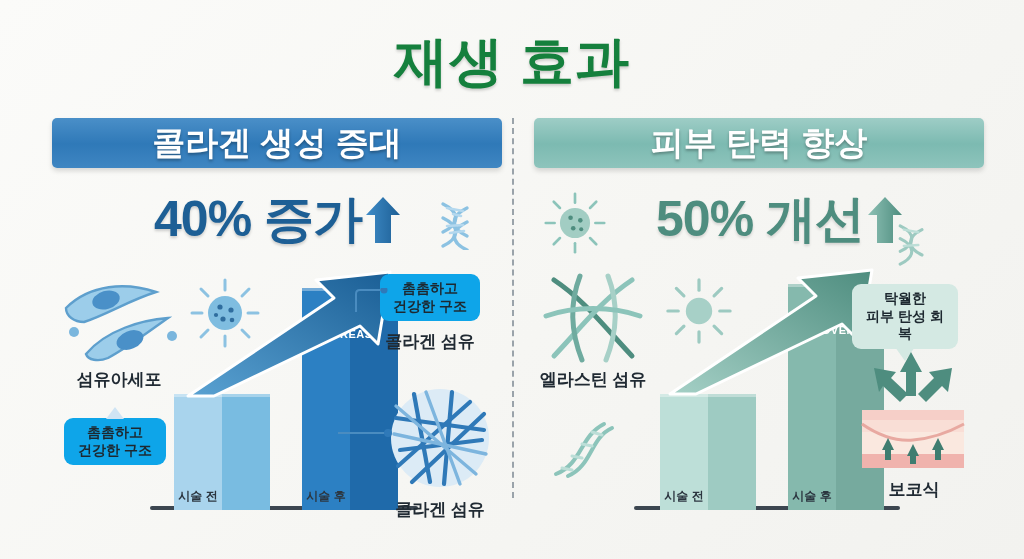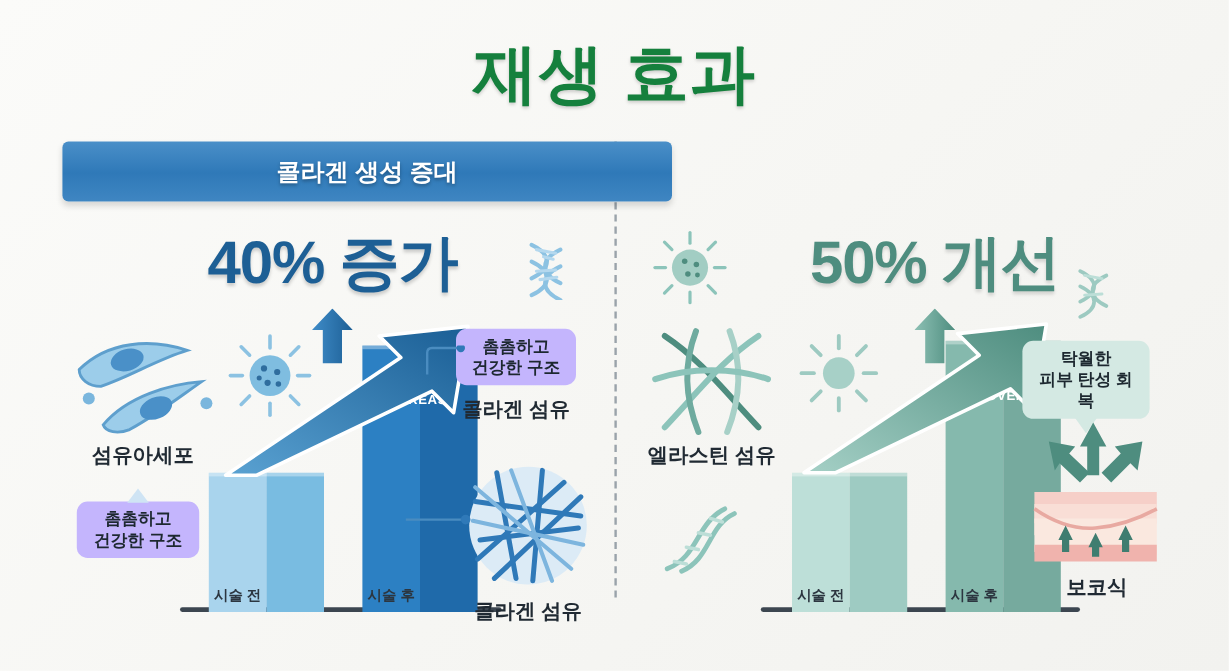--- a/index.html
+++ b/index.html
@@ -26,35 +26,35 @@
     width: 0; height: 380px;
     border-left: 2px dashed #9aa3aa;
   }
 
   
   .panel { position: absolute; top: 118px; width: 470px; height: 425px; }
   .panel-left  { left: 42px; }
   .panel-right { left: 524px; }
 
   .banner {
-    position: absolute; top: 0; left: 10px; width: 508px; height: 50px;
+    position: absolute; top: 0; left: 10px; width: 450px; height: 50px;
     border-radius: 5px;
     display: flex; align-items: center; justify-content: center;
-    font-size: 20px; font-weight: bold; color: #ffffff;
+    font-size: 33px; font-weight: bold; color: #ffffff;
     text-shadow: 0 2px 3px rgba(0,0,0,.3);
     box-shadow: 0 3px 5px rgba(0,0,0,.14);
   }
   .banner-left  { background: linear-gradient(180deg, #4a8fc8 0%, #2f79b8 52%, #3f86c2 100%); }
   .banner-right { background: linear-gradient(180deg, #9ecdc6 0%, #7cbab1 52%, #8ec4bc 100%); }
 
   
   .headline {
     position: absolute; top: 68px; width: 100%;
     display: flex; align-items: center; justify-content: center; gap: 4px;
-    font-size: 50px; font-weight: bold; letter-spacing: -1px; flex-direction: column;
+    font-size: 50px; font-weight: bold; letter-spacing: -1px;
   }
   .hl-left  { color: #1d5f95; text-shadow: 0 2px 3px rgba(0,0,0,.18); }
   .hl-right { color: #4e8d7f; text-shadow: 0 2px 3px rgba(0,0,0,.14); text-align: center; }
 
   .uparrow { width: 34px; height: 46px; position: relative; display: inline-block; }
   .uparrow svg { display: block; }
 
   
   .chart { position: absolute; }
   .axis { position: absolute; height: 4px; border-radius: 2px; background: #3c4650; }
@@ -74,21 +74,21 @@
   .bar-value .small { display: block; font-size: 11px; font-weight: bold; letter-spacing: .5px; }
 
   .growth-arrow { position: absolute; }
 
   
   .callout {
     position: absolute; border-radius: 9px; padding: 6px 11px;
     text-align: center; font-size: 14px; font-weight: bold; line-height: 1.25;
     color: #1d2830; white-space: pre-line;
   }
-  .callout-blue { background: #c4b5fd; }
+  .callout-blue { background: #0ea5e9; }
   .callout-teal { background: #d4e9e3; }
   .callout::after {
     content: ""; position: absolute; width: 0; height: 0;
   }
   .tail-up-blue::after {
     top: -11px; left: 50%; margin-left: -9px;
     border-left: 9px solid transparent; border-right: 9px solid transparent;
     border-bottom: 12px solid #cfe4f4;
   }
   .tail-down-teal::after {
@@ -258,20 +258,21 @@
       <path d="M0 9 L50 9" stroke="#4a8cc0" stroke-width="2" fill="none"></path>
       <circle cx="50" cy="9" r="4" fill="#2f79b8"></circle>
     </svg>
 
     <div class="callout callout-blue tail-up-blue" style="left:22px; top:300px; width:102px;">촘촘하고
 건강한 구조</div>
   </div>
 
   <div class="panel panel-right">
 
+    <div class="banner banner-right">피부 탄력 향상</div>
 
     <div class="headline hl-right" style="padding-left:40px;">
       <span>50% 개선</span>
       <span class="uparrow">
         <svg width="34" height="46" viewBox="0 0 34 46">
           <defs>
               <linearGradient id="ga2" x1="0" y1="0" x2="1" y2="0">
             <stop offset="0" stop-color="#8dc0b4"></stop>
                 <stop offset="1" stop-color="#4e8d7f"></stop>
           </linearGradient>

